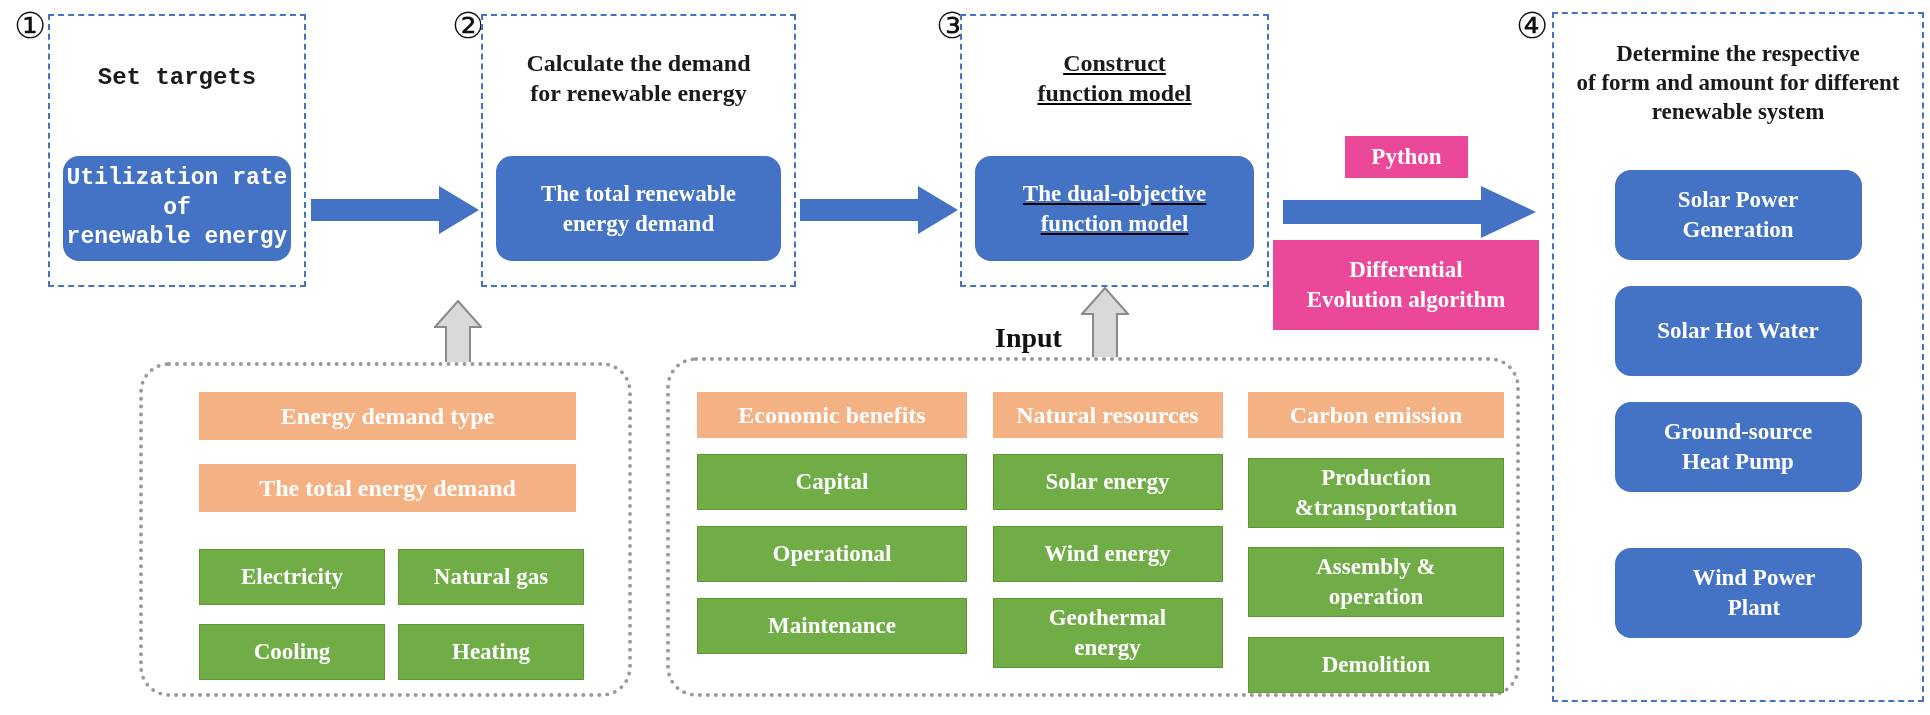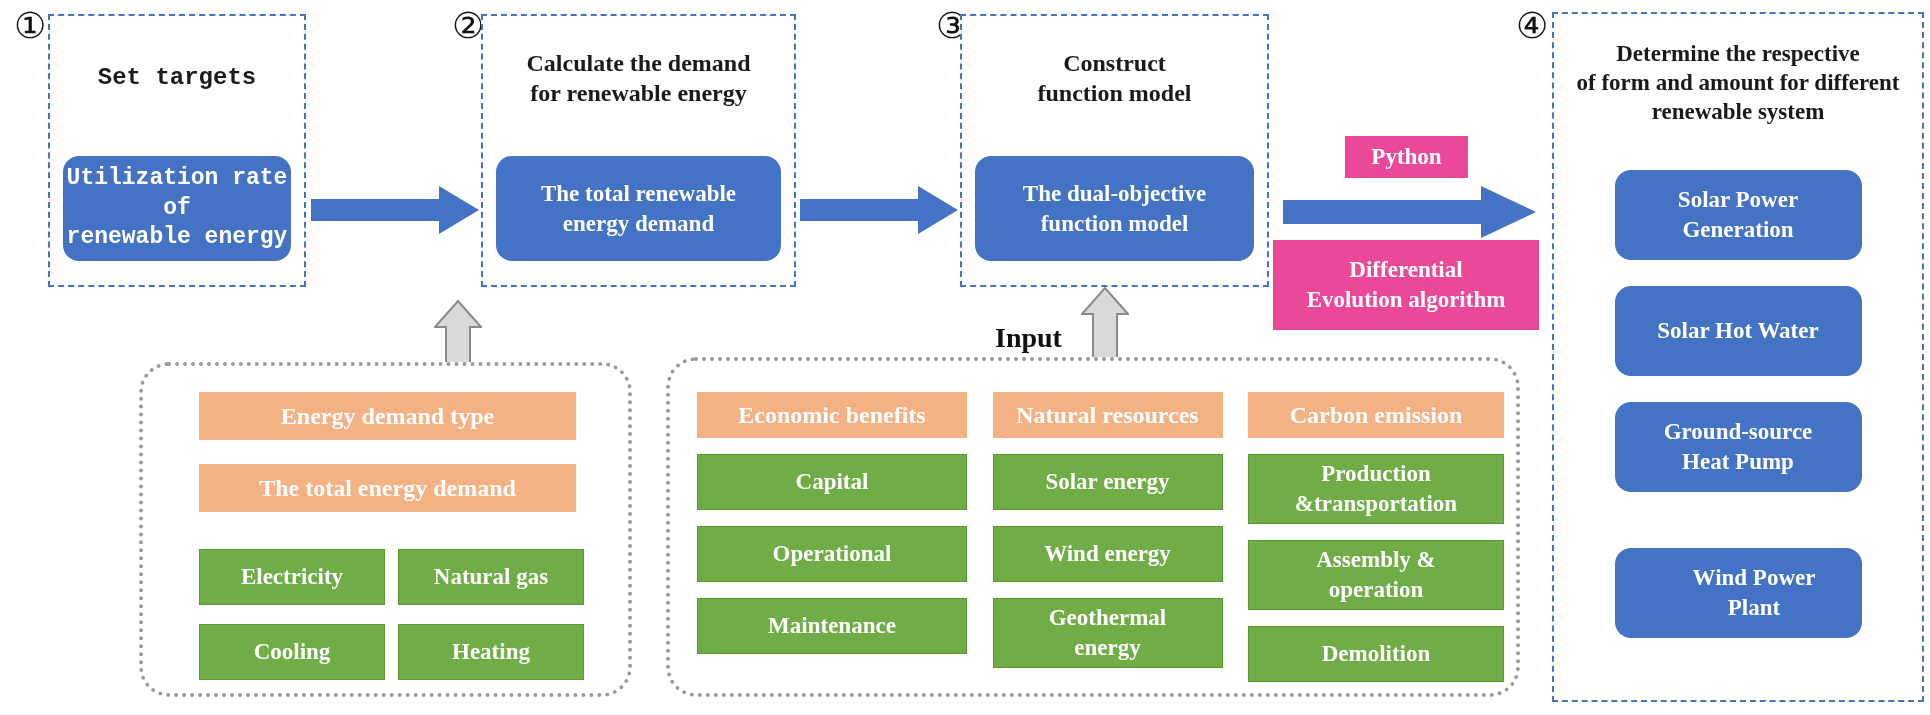--- a/index.html
+++ b/index.html
@@ -45,21 +45,21 @@
   #left-panel .o-head.h1 { margin-bottom:24px; }
   #left-panel .o-head.h2 { margin-bottom:37px; }
   #left-panel .g-grid { display:grid; grid-template-columns:186px 186px; column-gap:13px; row-gap:19px; }
 
   #right-panel { left:666px; top:357px; width:854px; height:340px; padding:31px 12px 0 27px;
                  display:flex; justify-content:space-between; }
   .r-col { display:flex; flex-direction:column; gap:16px; }
   .r-col .o-head { height:46px; }
   .r-col.c1 { width:230px; }
   .r-col.c2 { width:270px; }
-  .r-col.c3 { width:256px; }
+  .r-col.c3 { width:256px;justify-content:space-between; }
 </style>
 </head>
 <body>
 
 <div class="canvas">
 
   <div class="stepnum" style="left:14px; top:8px;">①</div>
   <div class="stepnum" style="left:452px; top:8px;">②</div>
   <div class="stepnum" style="left:936px; top:8px;">③</div>
   <div class="stepnum" style="left:1516px; top:8px;">④</div>
@@ -78,21 +78,21 @@
     <div class="steptitle">Calculate the demand
 for renewable energy</div>
     <div class="bluebox">The total renewable
 energy demand</div>
   </div>
 
   <svg class="arrow" style="left:800px; top:186px;" width="158" height="48">
     <polygon points="0,13 118,13 118,0 158,24 118,48 118,35 0,35" fill="#4472C4"></polygon>
   </svg>
 
-  <div class="dashbox" style="left:960px; top:14px; width:309px; height:273px;">
+  <div class="dashbox" style="left:960px; top:14px; width:309px; height:273px;text-decoration:underline;">
     <div class="steptitle">Construct
 function model</div>
     <div class="bluebox">The dual-objective
 function model</div>
   </div>
 
   <div class="blackbox" style="left:1345px; top:136px; width:123px; height:42px;">Python</div>
 
   <svg class="arrow" style="left:1283px; top:186px;" width="253" height="52">
     <polygon points="0,14 198,14 198,0 253,26 198,52 198,38 0,38" fill="#4472C4"></polygon>

